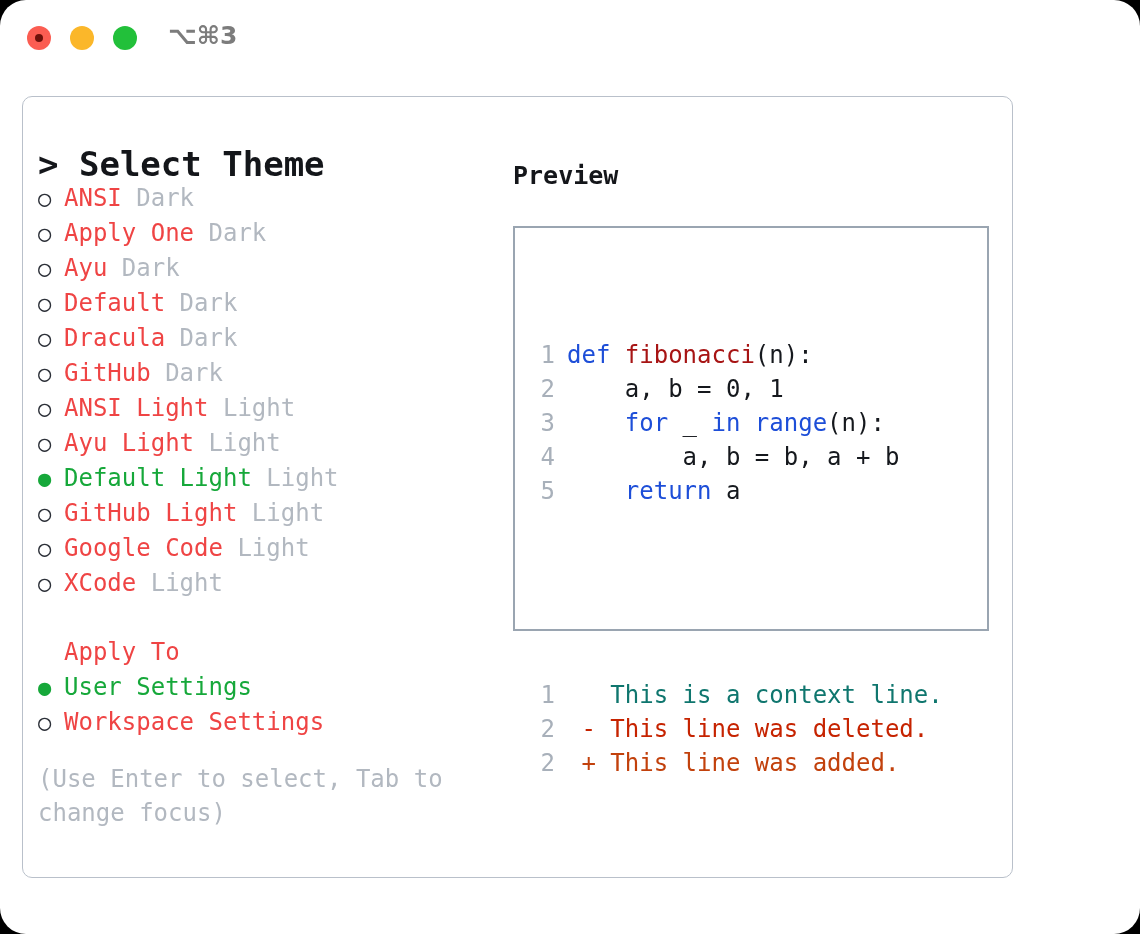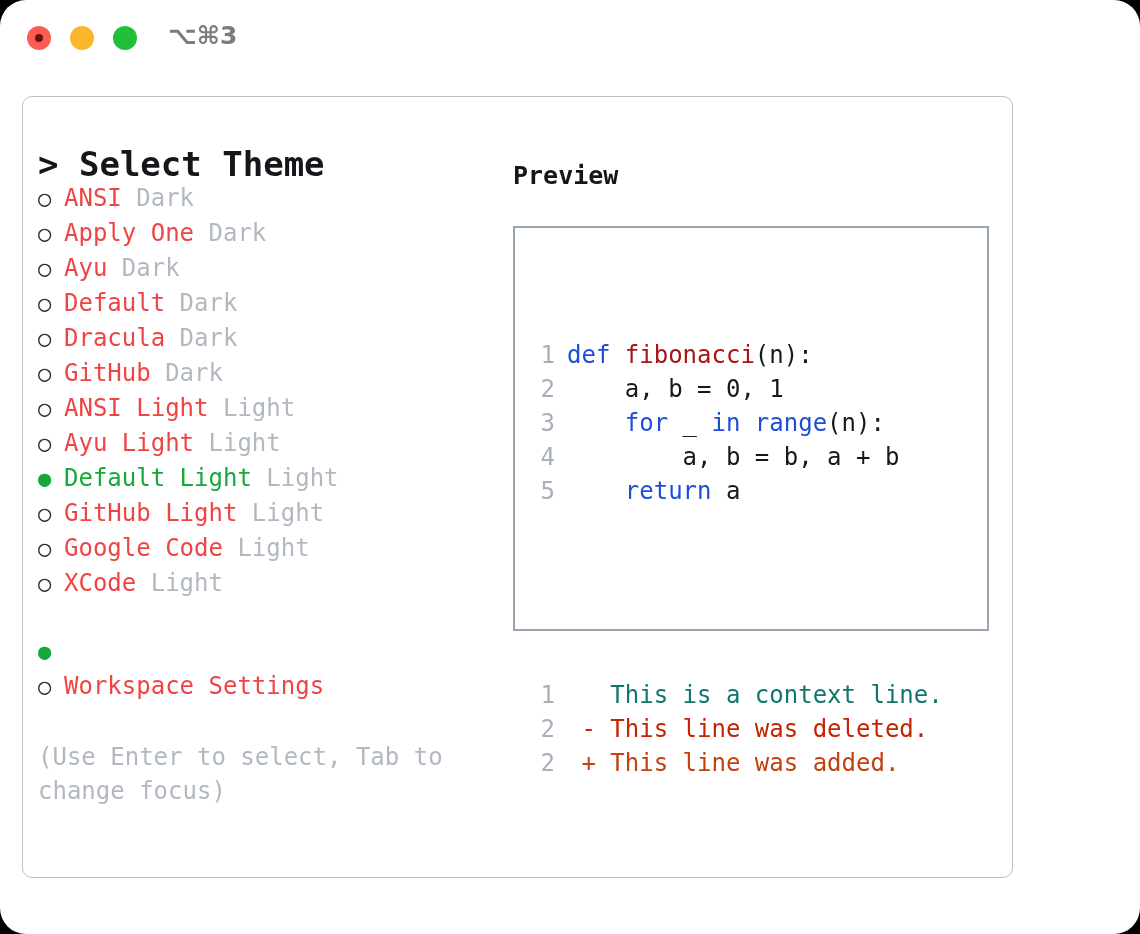--- a/index.html
+++ b/index.html
@@ -117,21 +117,21 @@
   }
   .marker.sel { color: #16a83a; }
   .marker.blank { color: transparent; }
   .label { color: #ef4444; }
   .row.selected .label { color: #16a83a; }
   .suffix { color: #b2b8c0; }
 
   .section-gap { height: 34px; }
 
   .hint {
-    margin-top: 36px;
+    margin-top: 22px;
     font-size: 24px;
     line-height: 34px;
     color: #b2b8c0;
     width: 410px;
   }
 
   
   .right-col {
     position: absolute;
     left: 478px;
@@ -209,22 +209,25 @@
             <div class="row"><span class="marker">○</span><span class="label">ANSI Light</span><span class="suffix"> Light</span></div>
             <div class="row"><span class="marker">○</span><span class="label">Ayu Light</span><span class="suffix"> Light</span></div>
             <div class="row selected"><span class="marker sel">●</span><span class="label">Default Light</span><span class="suffix"> Light</span></div>
             <div class="row"><span class="marker">○</span><span class="label">GitHub Light</span><span class="suffix"> Light</span></div>
             <div class="row"><span class="marker">○</span><span class="label">Google Code</span><span class="suffix"> Light</span></div>
             <div class="row"><span class="marker">○</span><span class="label">XCode</span><span class="suffix"> Light</span></div>
           </div>
 
         <div class="section-gap"></div>
 
+        <div class="row">
+          <span class="marker blank">○</span><span class="label">Apply To</span>
+        </div>
         <div id="apply-list">
-            <div class="row selected"><span class="marker sel">●</span></div>
+            <div class="row selected"><span class="marker sel">●</span><span class="label">User Settings</span></div>
             <div class="row"><span class="marker">○</span><span class="label">Workspace Settings</span></div>
           </div>
 
         <div class="hint">(Use Enter to select, Tab to change focus)</div>
       </div>
 
       <div class="right-col">
         <div class="preview-title">Preview</div>
         <div class="preview-box">
           <div class="code">

